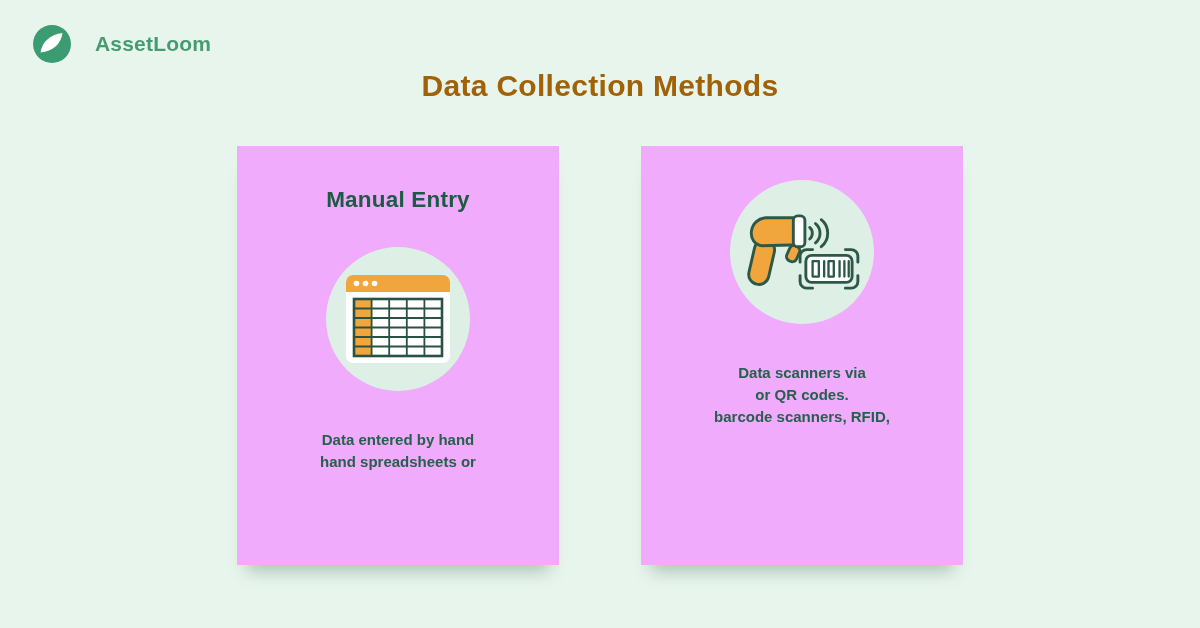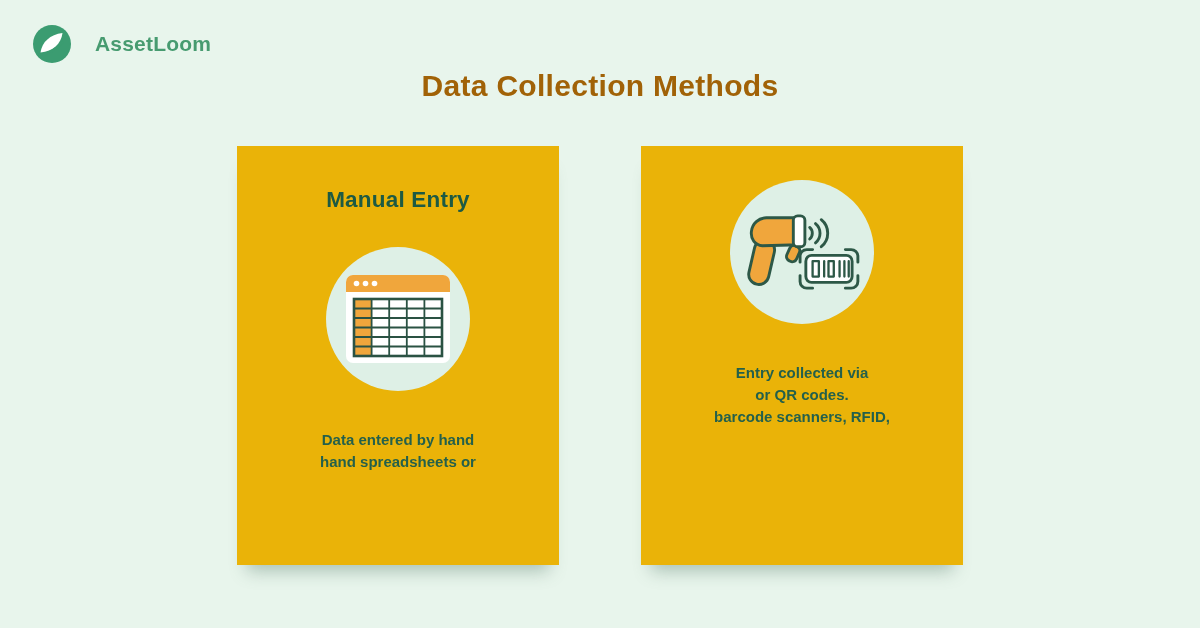--- a/index.html
+++ b/index.html
@@ -44,21 +44,21 @@
     top: 146px;
     left: 0;
     width: 100%;
     display: flex;
     justify-content: center;
     gap: 82px;
   }
   .card {
     width: 322px;
     height: 419px;
-    background: #eab308;
+    background: #f0abfc;
     box-shadow: 0 16px 16px -10px rgba(96, 130, 114, 0.45);
     text-align: center;
   }
   .card h2 {
     margin-top: 41px;
     font-size: 22.5px;
     font-weight: 800;
     color: #1d5a43;
     letter-spacing: 0.2px;
   }
@@ -145,19 +145,19 @@
           <g stroke-width="2.4" fill="none">
             <rect x="73" y="50" width="6.5" height="16"></rect>
             <path d="M85 50 V66"></path>
             <rect x="89.5" y="50" width="5.5" height="16"></rect>
             <path d="M101 50 V66 M106 50 V66 M110.5 50 V66"></path>
           </g>
         </g>
       </svg>
     </div>
     <p class="card-desc">
-      <span>Entry collected via</span>
+      <span>Data scanners via</span>
       <span>or QR codes.</span>
       <span>barcode scanners, RFID,</span>
     </p>
   </section>
 
 </div>
 
 </body></html>

